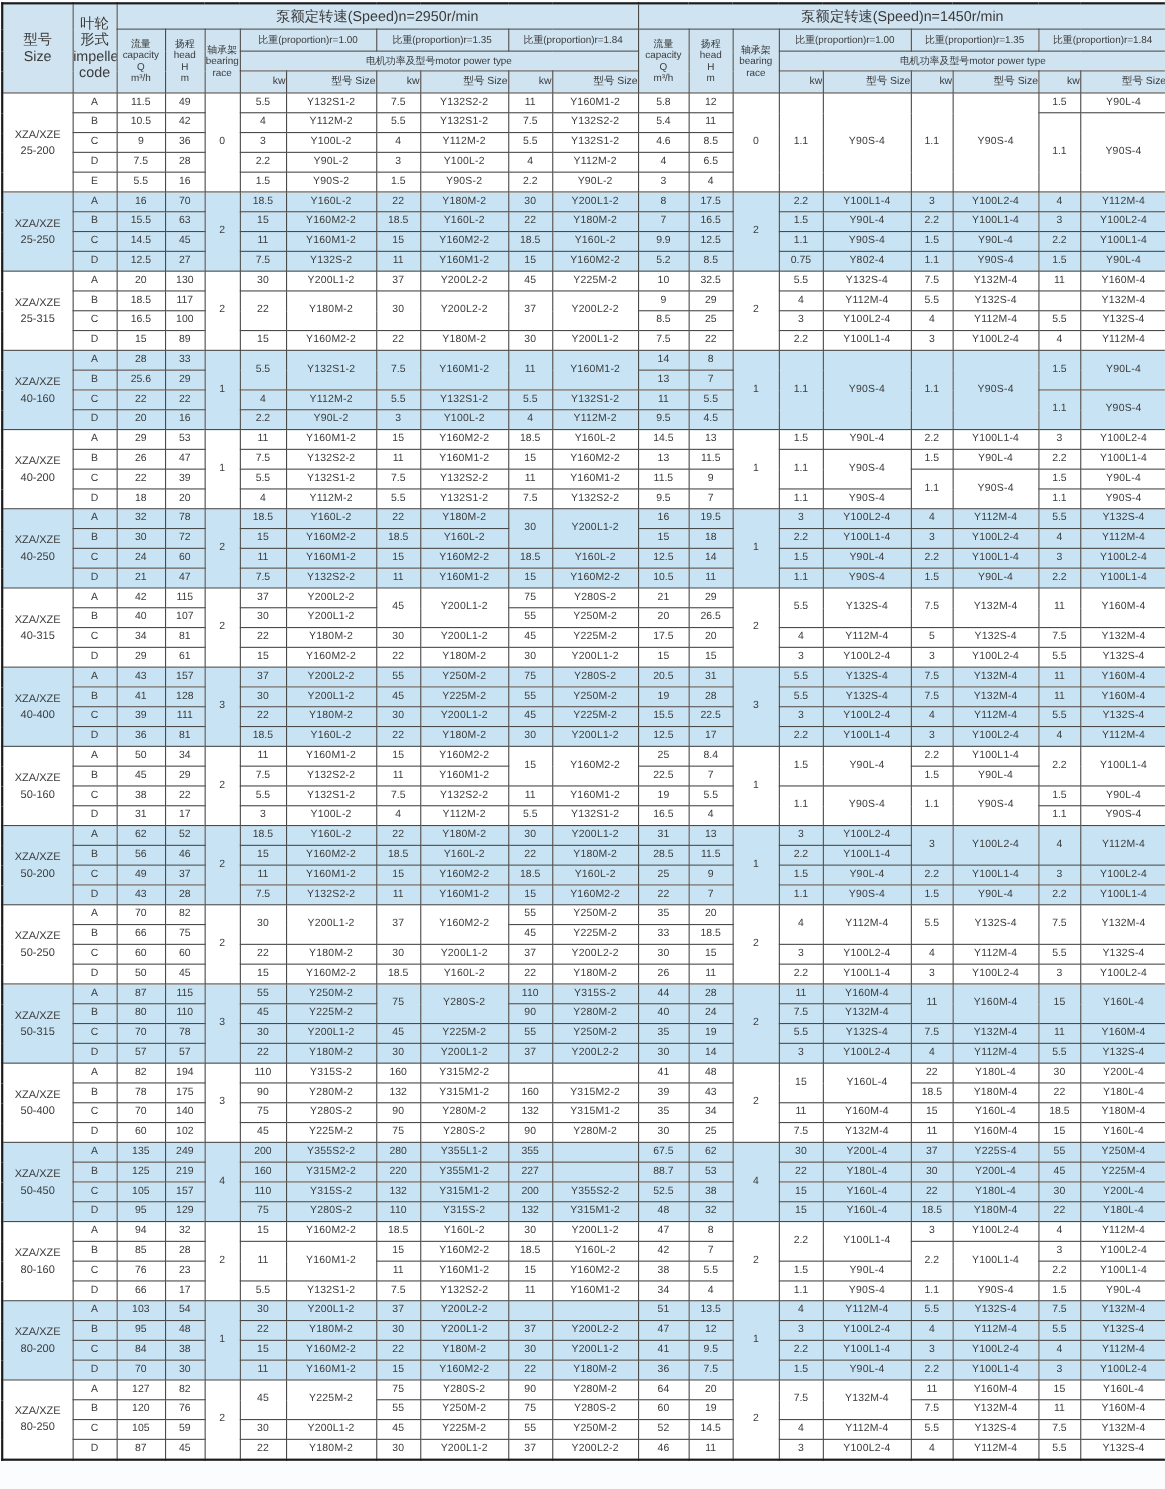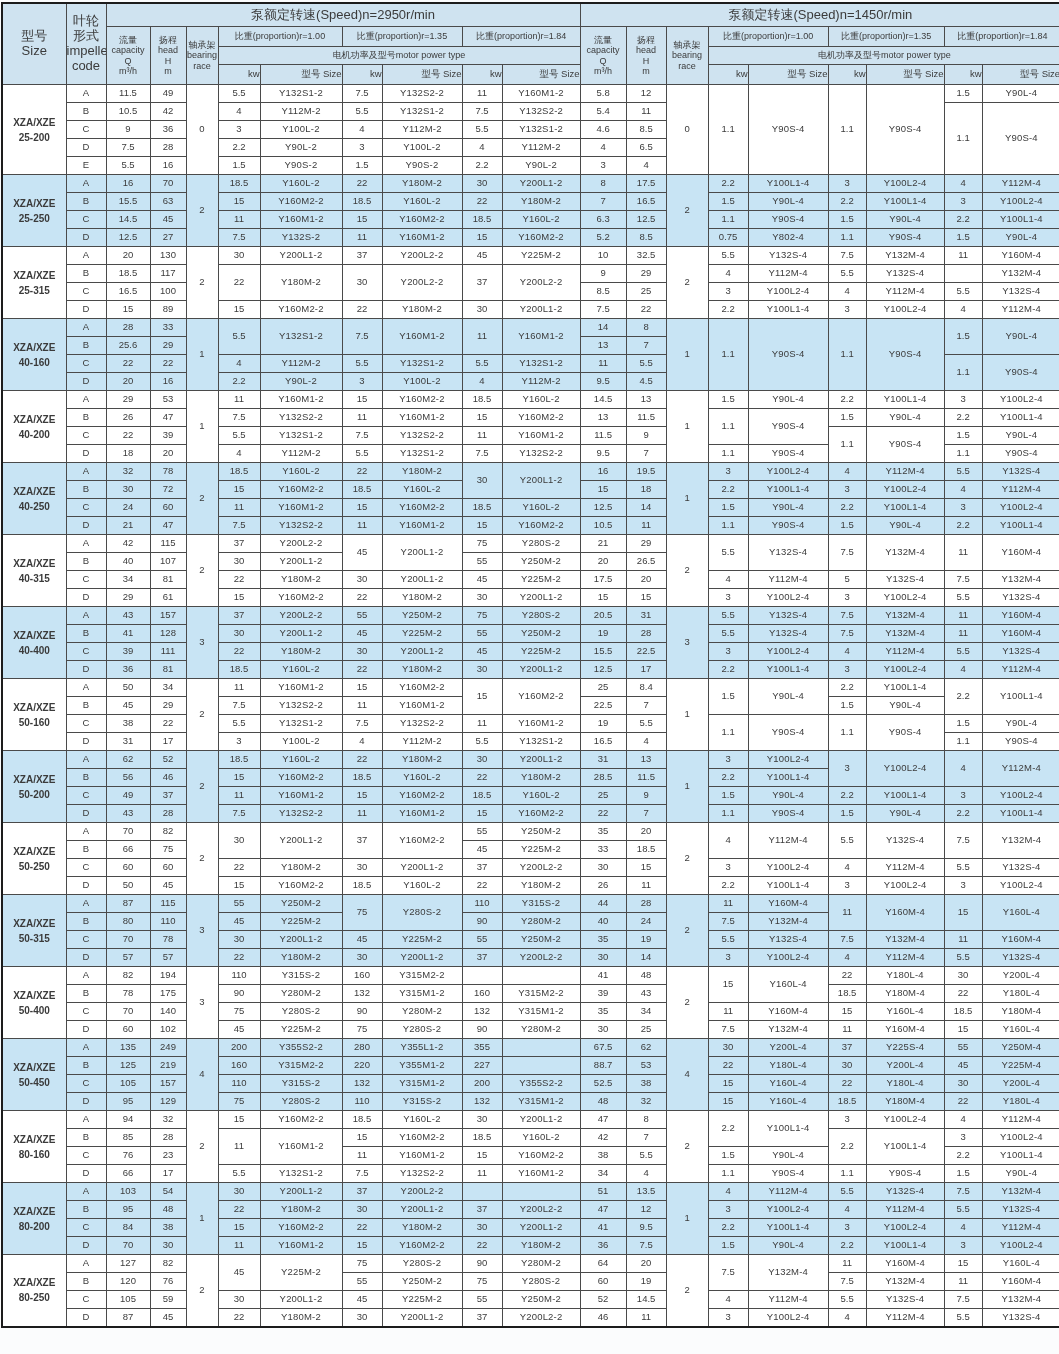--- a/index.html
+++ b/index.html
@@ -8,21 +8,21 @@
   th,td{border:1px solid #4a4a4a;color:#3b3b3b;text-align:center;vertical-align:middle;
         padding:0;overflow:hidden;font-size:9.5px;line-height:1.15;}
   table{border:2px solid #1c1c1c;}
   thead th{background:#cfe3f0;font-weight:normal;}
   tr.h1 th{height:22px;font-size:13px;}
   tr.h2 th{height:19px;font-size:9px;}
   tr.h3 th{height:17px;font-size:9px;text-align:center;}
   tr.h4 th{height:19px;font-size:9.5px;text-align:right;}
   .pre{white-space:pre-line;font-size:9px;line-height:1.15;}
   tbody tr{height:18px;}
-  tbody td.model-cell{font-size:10px;white-space:pre-line;line-height:1.5;background:#fff;font-weight:bold;}
+  tbody td.model-cell{font-size:10px;white-space:pre-line;line-height:1.5;background:#fff;}
   tbody tr.shaded td{background:#c8e4f4;}
   tbody tr:not(.shaded) td{background:#fff;}
   tbody td.size{letter-spacing:0.2px;}
 </style>
 </head>
 <body>
 
 <div id="page">
   <table>
     <colgroup>
@@ -230,21 +230,21 @@
         <tr class="shaded">
           <td>C</td>
           <td>14.5</td>
           <td>45</td>
           <td>11</td>
           <td class="size">Y160M1-2</td>
           <td>15</td>
           <td class="size">Y160M2-2</td>
           <td>18.5</td>
           <td class="size">Y160L-2</td>
-          <td>6.3</td>
+          <td>9.9</td>
           <td>12.5</td>
           <td>1.1</td>
           <td class="size">Y90S-4</td>
           <td>1.5</td>
           <td class="size">Y90L-4</td>
           <td>2.2</td>
           <td class="size">Y100L1-4</td>
         </tr>
         <tr class="shaded">
           <td>D</td>

